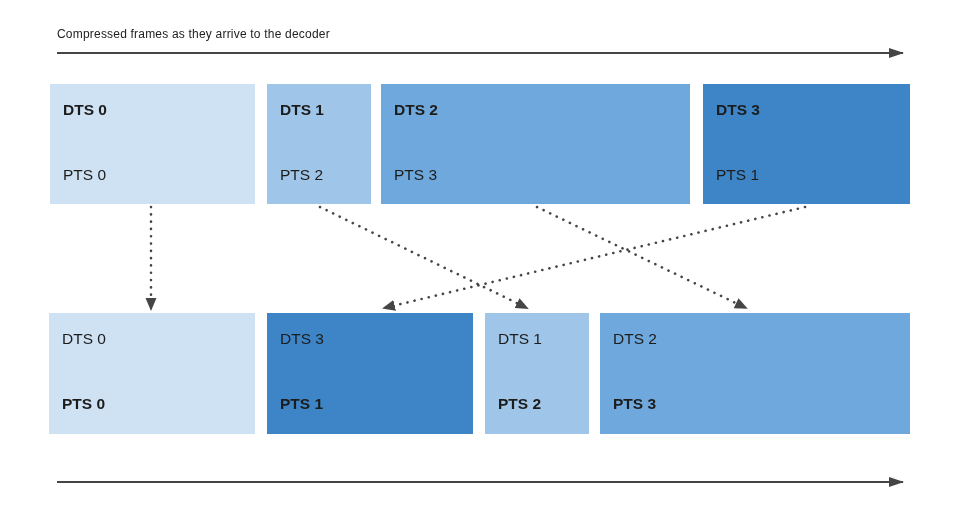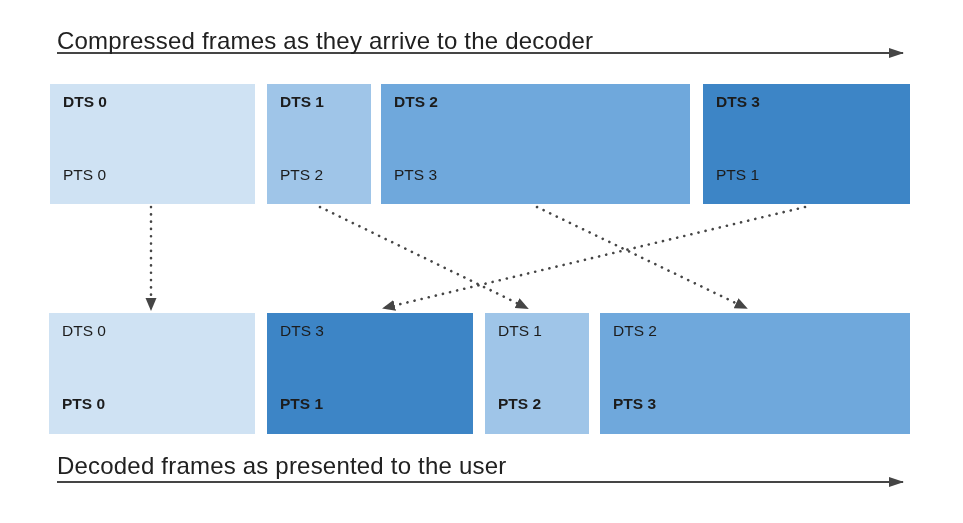--- a/index.html
+++ b/index.html
@@ -1,30 +1,30 @@
 <!DOCTYPE html>
 <html><head>
 <meta charset="utf-8">
 <style>
   html,body { margin:0; padding:0; background:#ffffff; }
   .canvas {
     position:relative; width:963px; height:523px; background:#ffffff;
     font-family:"Liberation Sans", sans-serif; overflow:hidden;
   }
   .timeline-label {
-    position:absolute; font-size:24px; color:#212121; letter-spacing:.2px;
+    position:absolute; font-size:12px; color:#212121; letter-spacing:.2px;
     white-space:nowrap;
   }
   #arrow-layer { position:absolute; left:0; top:0; width:963px; height:523px; }
   .frame-box { position:absolute; box-sizing:border-box; }
   .frame-box span {
     position:absolute; left:13px; font-size:15.5px; color:#1c1c1c;
     white-space:nowrap; line-height:1;
   }
-  .frame-box .dts { top:10px; }
+  .frame-box .dts { top:18px; }
   .frame-box .pts { top:83px; }
   .bold { font-weight:bold; }
   .tl-line { stroke-width:2; fill:none; }
   .conn-line { stroke-width:2.6; fill:none; stroke-linecap:round; stroke-dasharray:0.1 7.2; }
 </style>
 </head>
 <body>
 
 <div class="canvas">
 
@@ -78,15 +78,14 @@
       <div class="frame-box" style="left: 485px; top: 313px; width: 104px; height: 121px; background: rgb(159, 197, 232);">
         <span class="dts">DTS 1</span>
         <span class="pts bold">PTS 2</span>
       </div>
       <div class="frame-box" style="left: 600px; top: 313px; width: 310px; height: 121px; background: rgb(111, 168, 220);">
         <span class="dts">DTS 2</span>
         <span class="pts bold">PTS 3</span>
       </div>
     </div>
 
-  <div class="timeline-label" style="left:57px; top:452px;">Decoded frames as presented to the user</div>
 
 </div>
 
 </body></html>

